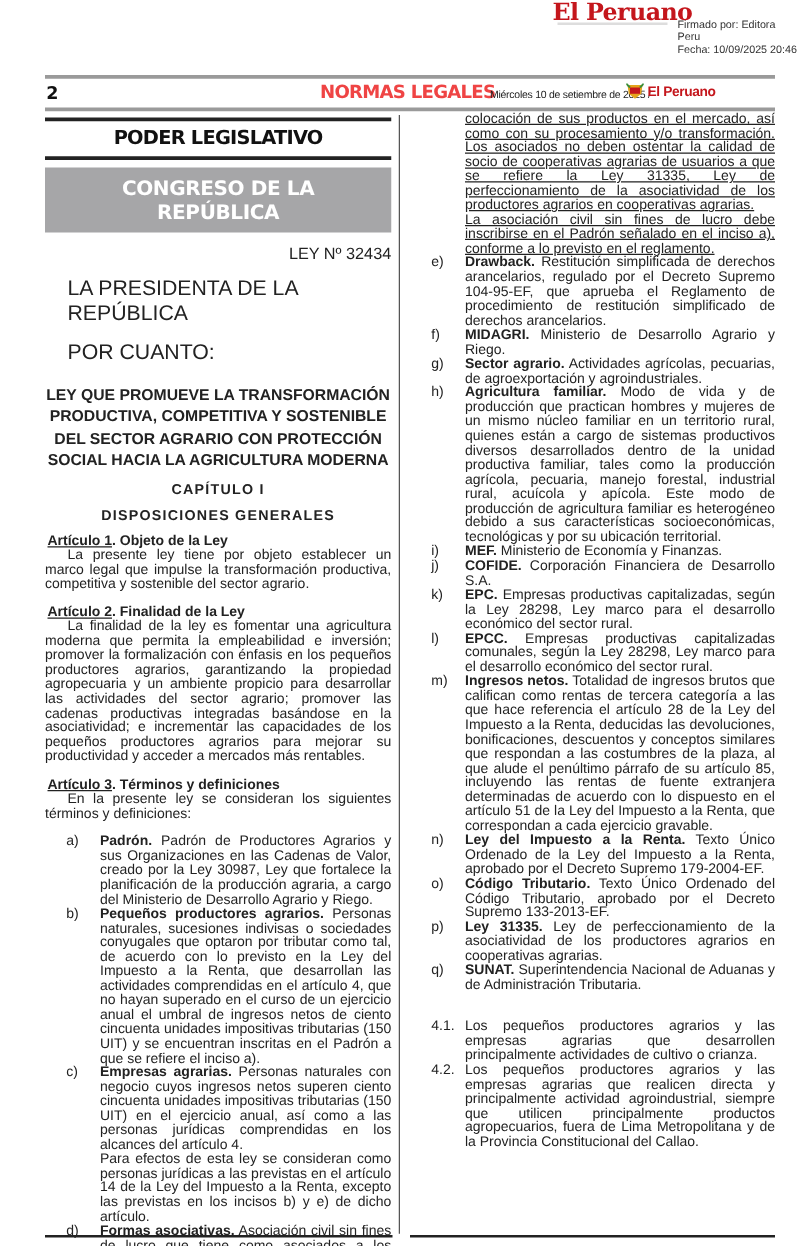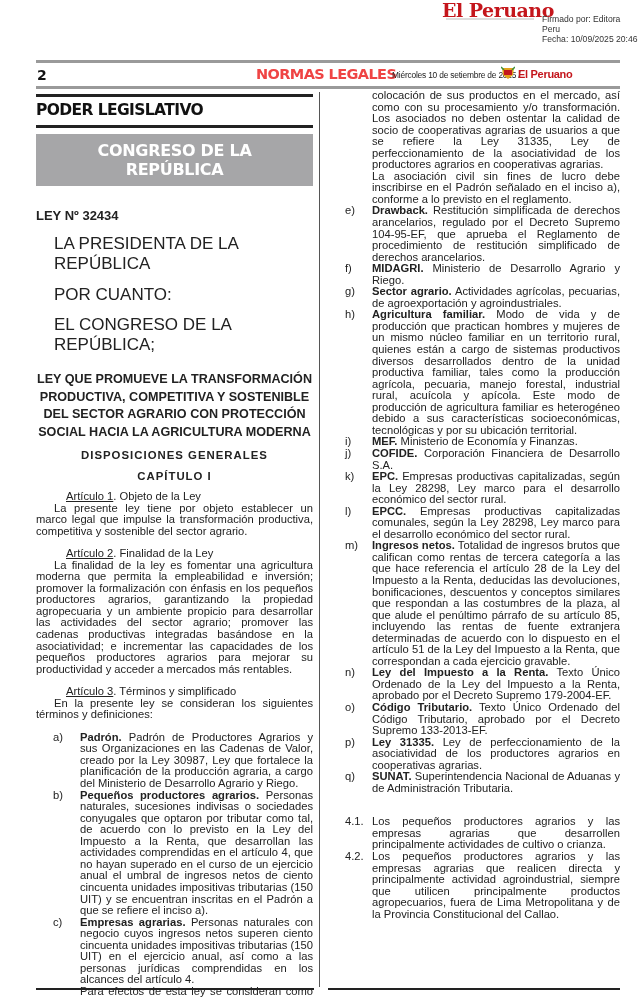--- a/index.html
+++ b/index.html
@@ -11,36 +11,36 @@
   .hdr-line { position:absolute; left:36px; width:584px; height:3px; background:#9a9a9a; }
   .pagenum { position:absolute; left:37px; top:67px; font-weight:bold; font-size:14px; font-family:"DejaVu Sans", sans-serif; color:#111; }
   .normas { position:absolute; left:256px; top:66px; font-weight:bold; font-size:14.5px; color:#ef4444; font-family:"DejaVu Sans", sans-serif; letter-spacing:-0.6px; }
   .hdr-date { position:absolute; left:392px; top:70px; font-size:8.4px; color:#222; letter-spacing:-0.2px; }
   .emblem { position:absolute; left:501px; top:66px; width:14px; height:14px; }
   .hdr-brand { position:absolute; left:518px; top:68px; font-size:11px; font-weight:bold; color:#c4161c; letter-spacing:-0.3px; }
   .col-left { position:absolute; left:36px; top:94px; width:277px; }
   .col-right { position:absolute; left:328px; top:90px; width:292px; }
   .vdiv { position:absolute; left:319px; top:92px; width:1px; height:895px; background:#555; }
   .lbar { height:3px; background:#222; }
-  .poder { text-align:left; font-weight:bold; font-size:15.5px; letter-spacing:-0.6px; font-family:"DejaVu Sans", sans-serif; color:#111; margin:4px 0 6px; }
+  .poder { text-align:center; font-weight:bold; font-size:15.5px; letter-spacing:-0.6px; font-family:"DejaVu Sans", sans-serif; color:#111; margin:4px 0 6px; }
   .congreso { background:#a6a6a8; color:#fff; font-weight:bold; text-align:center; font-size:16px; padding:7px 12px; margin-top:6px; font-family:"DejaVu Sans", sans-serif; letter-spacing:-0.3px; }
-  .ley-num { text-align:left; font-weight:bold; font-size:13px; margin:22px 0 11px; }
+  .ley-num { text-align:right; font-weight:normal; font-size:13px; margin:9px 0 11px; }
   .plain { font-size:17px; margin:0 0 10.5px 18px; }
   .law-title { text-align:center; font-weight:bold; font-size:12.6px; line-height:17.5px; margin:16px 0 4px; }
   .cap { text-align:center; font-weight:bold; font-size:11.4px; letter-spacing:1px; margin:8px 0 9px; }
   .txt { font-size:11.2px; line-height:11.55px; text-align:justify; }
-  .art-h { font-weight:normal; margin-left:30px; }
+  .art-h { font-weight:bold; margin-left:2px; }
   .art-h u { text-decoration:underline; }
   .indent { text-indent:18px; }
   .gap { height:11px; }
   .list { margin-left:17px; }
   .li { display:flex; }
   .li .lbl { width:27px; flex:none; }
   .li .body { flex:1; text-align:justify; }
-  .cont { padding-left:44px; text-align:justify; }
+  .cont { padding-left:44px; text-align:justify;text-decoration:underline; }
   .bot-line { position:absolute; height:2px; background:#222; top:988px; }
 </style>
 </head>
 <body>
 
 <div class="topbar">
   <div class="logo-top">El Peruano</div>
   <div class="logo-sub"></div>
   <div class="signed">
     <div>Firmado por: Editora Peru</div>
@@ -63,37 +63,36 @@
 <div class="vdiv"></div>
 
 <div class="col-left">
   <div class="lbar"></div>
   <div class="poder">PODER LEGISLATIVO</div>
   <div class="lbar"></div>
   <div class="congreso">CONGRESO DE LA REPÚBLICA</div>
   <div class="ley-num">LEY Nº 32434</div>
   <div class="plain">LA PRESIDENTA DE LA REPÚBLICA</div>
   <div class="plain">POR CUANTO:</div>
-  <div class="plain">EL CONGRESO DE LA REPÚBLICA;</div>
   <div class="law-title">LEY QUE PROMUEVE LA TRANSFORMACIÓN PRODUCTIVA, COMPETITIVA Y SOSTENIBLE DEL SECTOR AGRARIO CON PROTECCIÓN SOCIAL HACIA LA AGRICULTURA MODERNA</div>
+  <div class="cap">CAPÍTULO I</div>
   <div class="cap">DISPOSICIONES GENERALES</div>
-  <div class="cap">CAPÍTULO I</div>
 
   <div class="txt">
     <div class="art-h"><u>Artículo 1</u><span>. Objeto de la Ley</span></div>
     <div class="indent">La presente ley tiene por objeto establecer un marco legal que impulse la transformación productiva, competitiva y sostenible del sector agrario.</div>
   </div>
   <div class="gap"></div>
   <div class="txt">
     <div class="art-h"><u>Artículo 2</u><span>. Finalidad de la Ley</span></div>
     <div class="indent">La finalidad de la ley es fomentar una agricultura moderna que permita la empleabilidad e inversión; promover la formalización con énfasis en los pequeños productores agrarios, garantizando la propiedad agropecuaria y un ambiente propicio para desarrollar las actividades del sector agrario; promover las cadenas productivas integradas basándose en la asociatividad; e incrementar las capacidades de los pequeños productores agrarios para mejorar su productividad y acceder a mercados más rentables.</div>
   </div>
   <div class="gap"></div>
   <div class="txt">
-    <div class="art-h"><u>Artículo 3</u><span>. Términos y simplificado</span></div>
+    <div class="art-h"><u>Artículo 3</u><span>. Términos y definiciones</span></div>
     <div class="indent">En la presente ley se consideran los siguientes términos y definiciones:</div>
   </div>
   <div class="gap"></div>
   <div class="txt list">
     <div class="li">
         <span class="lbl">a)</span>
         <span class="body"><b>Padrón.</b><span> Padrón de Productores Agrarios y sus Organizaciones en las Cadenas de Valor, creado por la Ley 30987, Ley que fortalece la planificación de la producción agraria, a cargo del Ministerio de Desarrollo Agrario y Riego.</span></span>
       </div>
     <div class="li">
         <span class="lbl">b)</span>

